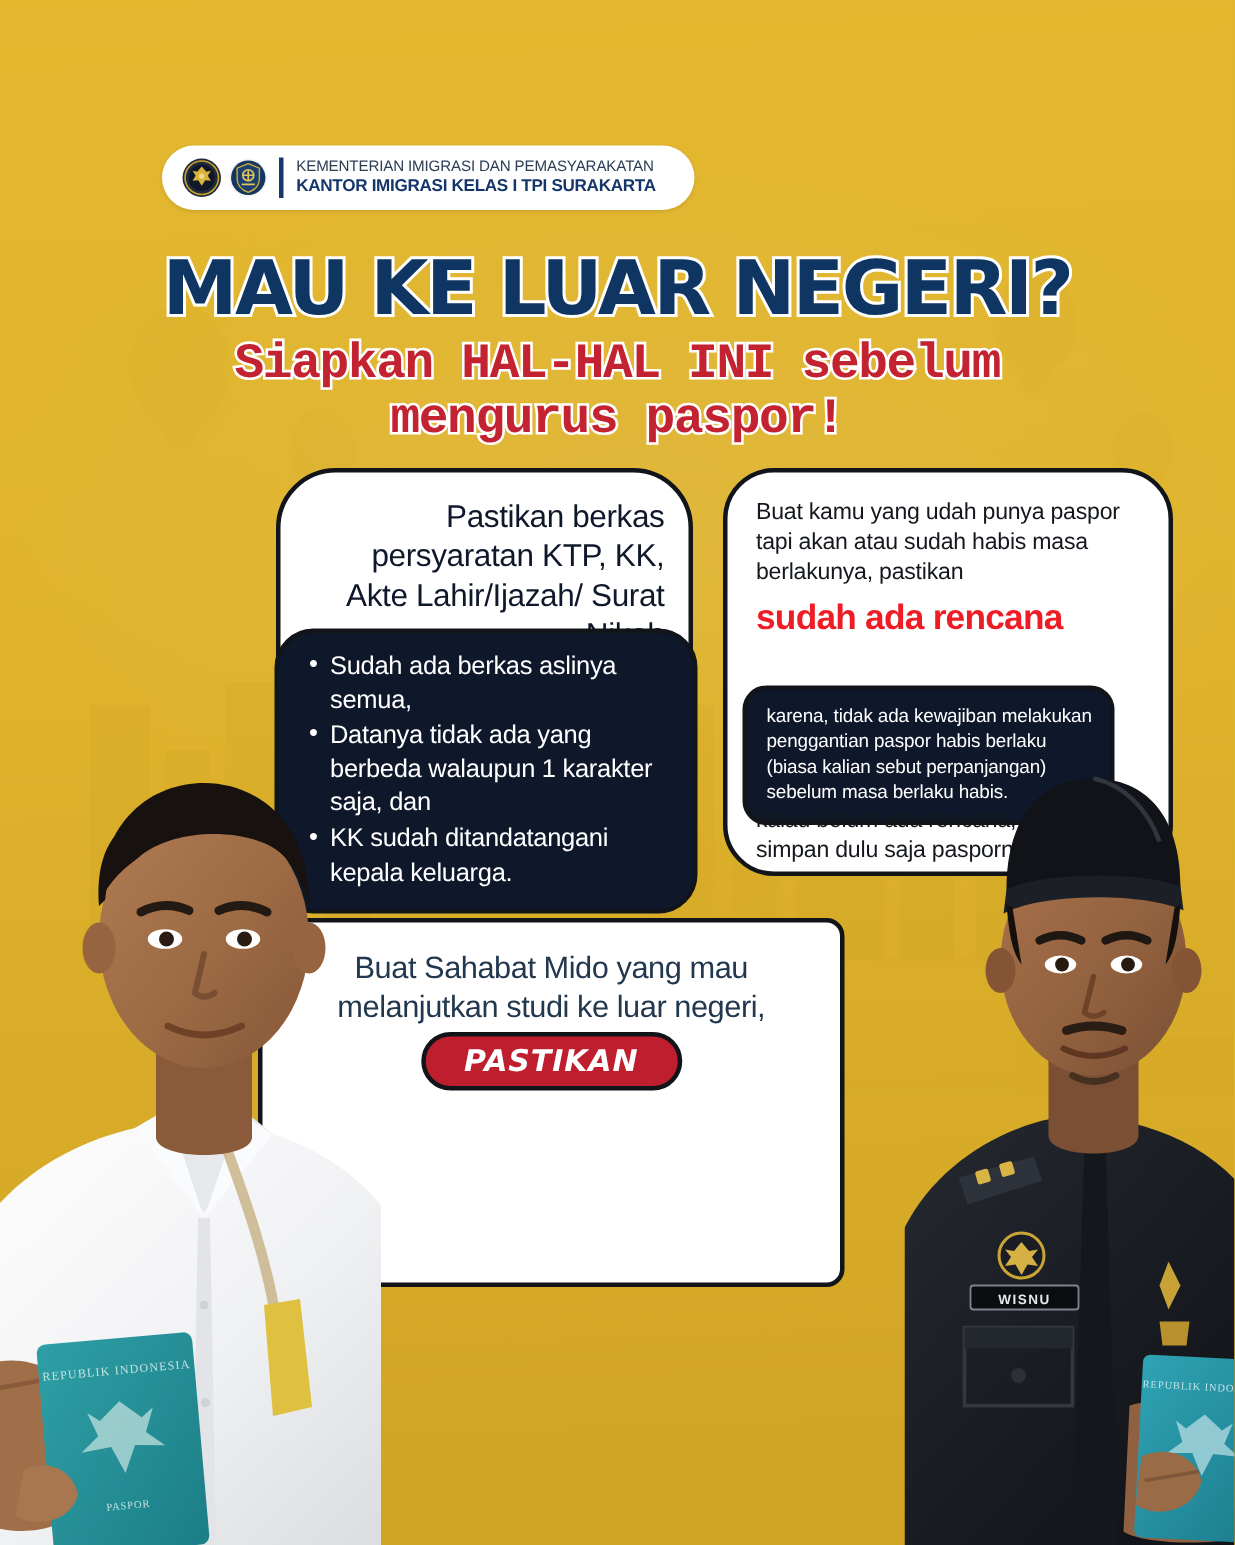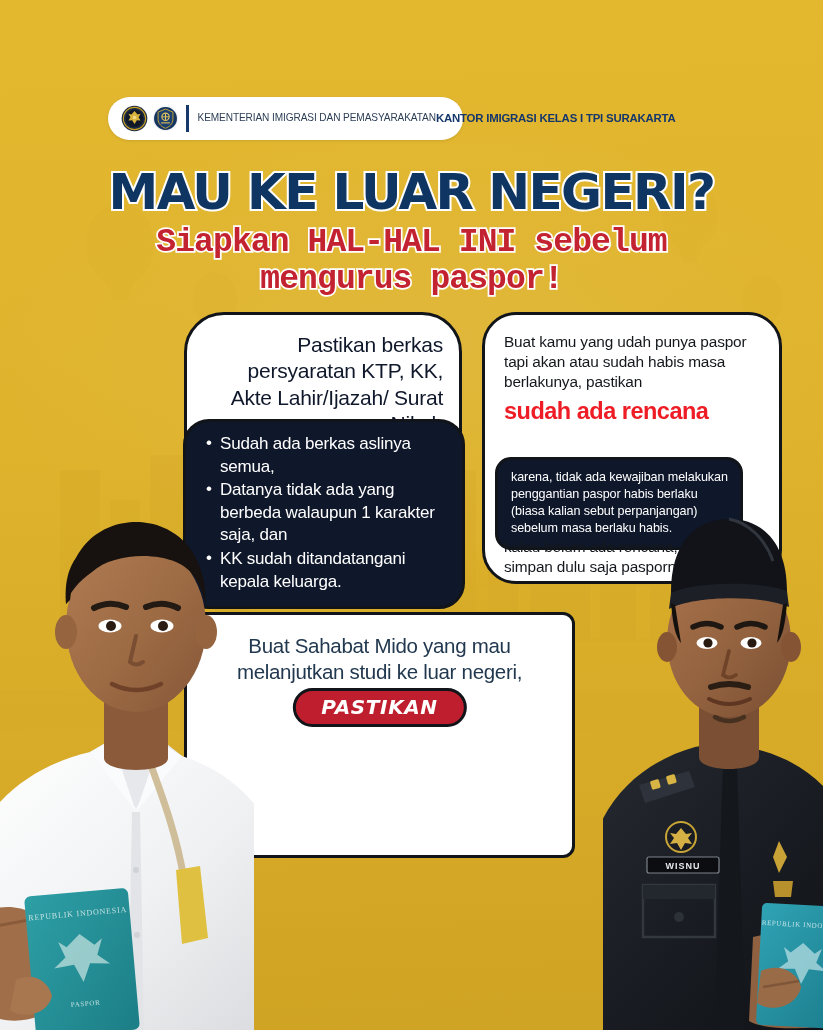--- a/index.html
+++ b/index.html
@@ -52,21 +52,21 @@
   }
   .logo-group { display:flex; align-items:center; gap:4px; flex:0 0 auto; }
   .logo { width: 27px; height: 27px; display:block; }
   .pill-divider {
     width: 2.5px;
     height: 27px;
     background: #17386B;
     margin: 0 9px 0 7px;
     flex: 0 0 auto;
   }
-  .pill-text { display:flex; flex-direction:row; justify-content:center; line-height:1.12; }
+  .pill-text { display:flex; flex-direction:column; justify-content:center; line-height:1.12; }
   .pill-line1 {
     font-size: 10.1px;
     letter-spacing: -0.1px;
     color: #2C3E55;
     font-weight: 400;
     white-space: nowrap;
   }
   .pill-line2 {
     font-size: 11.4px;
     letter-spacing: -0.2px;
@@ -109,21 +109,21 @@
   
   .card {
     position: absolute;
     background: #FFFFFF;
     border: 3.5px solid #111418;
     border-radius: 34px;
   }
 
   #card-left  { left: 184px; top: 312px;  width: 278px; height: 272px; border-radius: 40px 40px 34px 34px; }
   #card-right { left: 482px; top: 312px;  width: 300px; height: 272px; border-radius: 34px; }
-  #card-bottom{ left: 184px; top: 612px;  width: 391px; height: 246px; border-radius: 12px; }
+  #card-bottom{ left: 172px; top: 612px;  width: 391px; height: 246px; border-radius: 12px; }
 
   
   .lc-head {
     padding: 17px 16px 0 16px;
     text-align: right;
     font-size: 21px;
     line-height: 1.26;
     color: #0f172a;
     font-weight: 400;
     letter-spacing: -0.25px;

